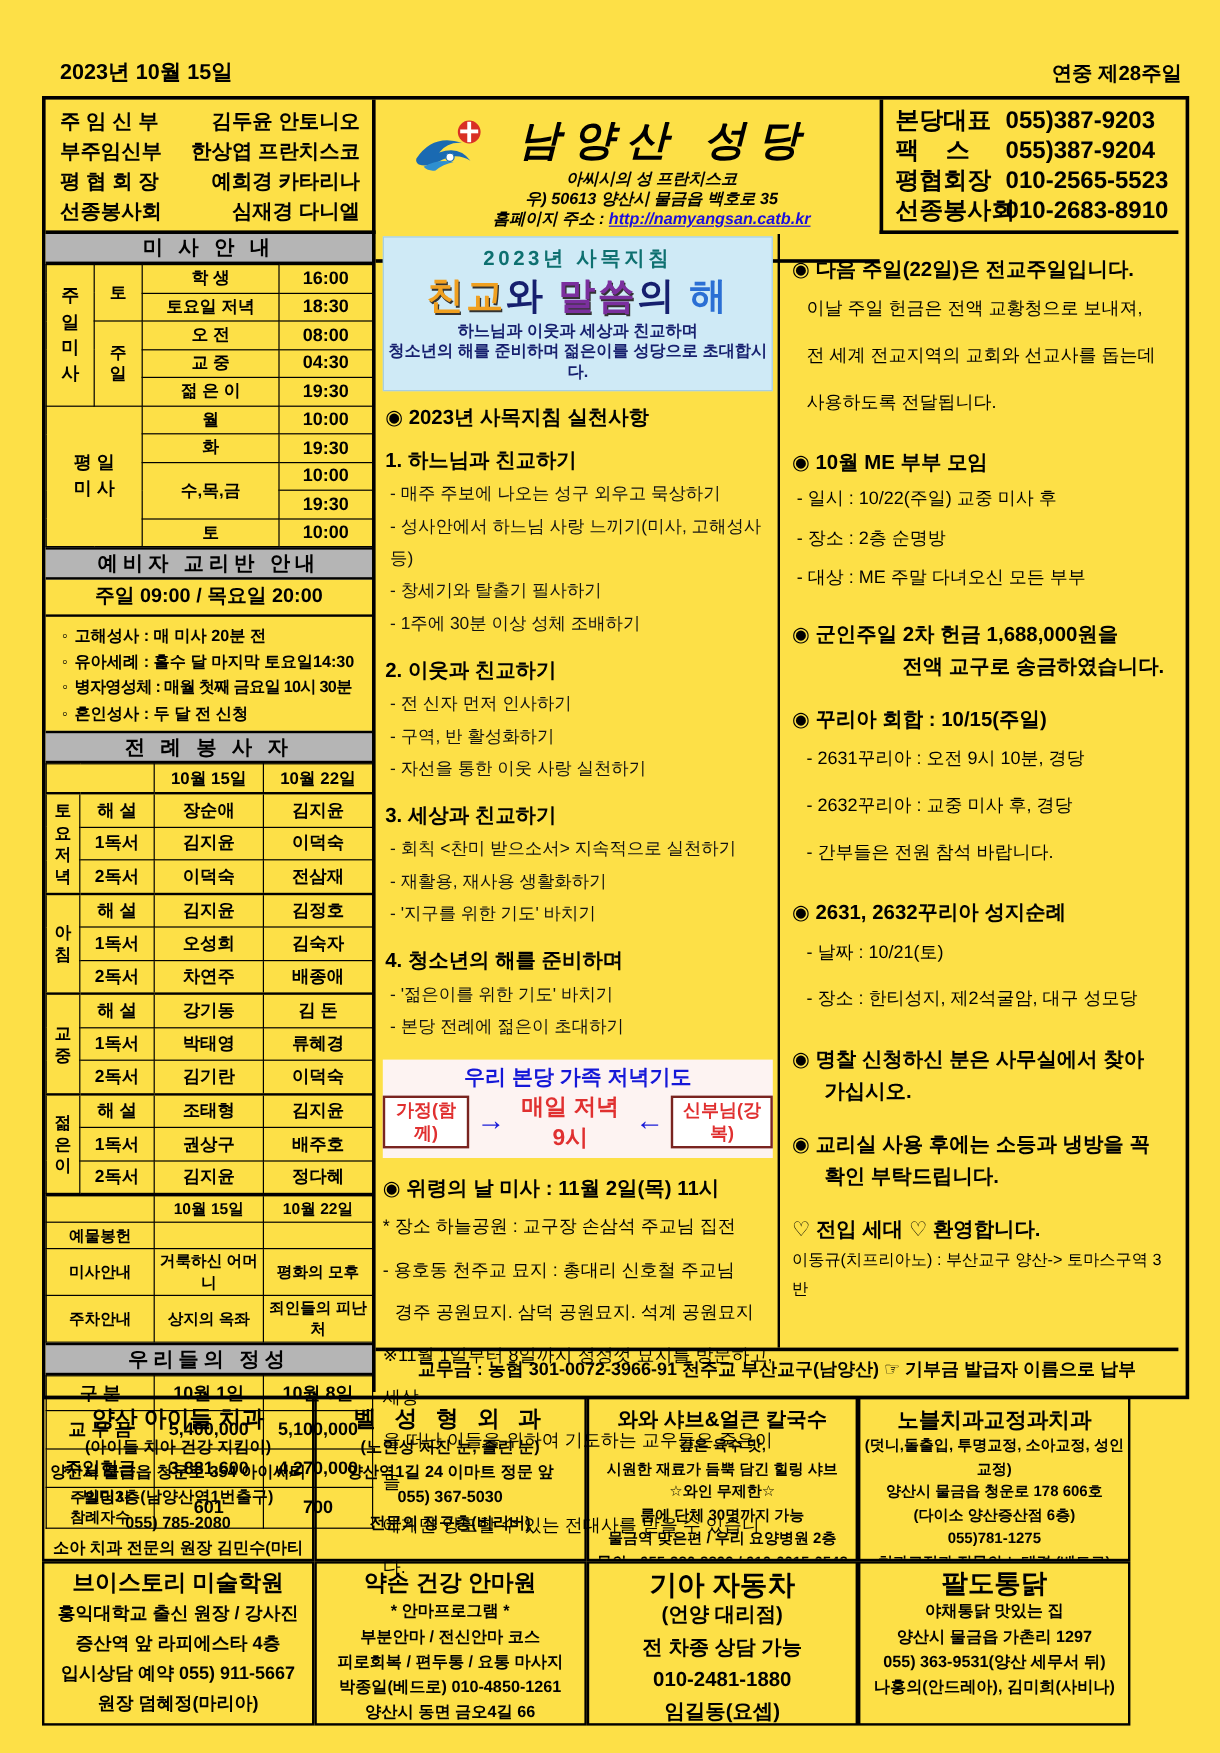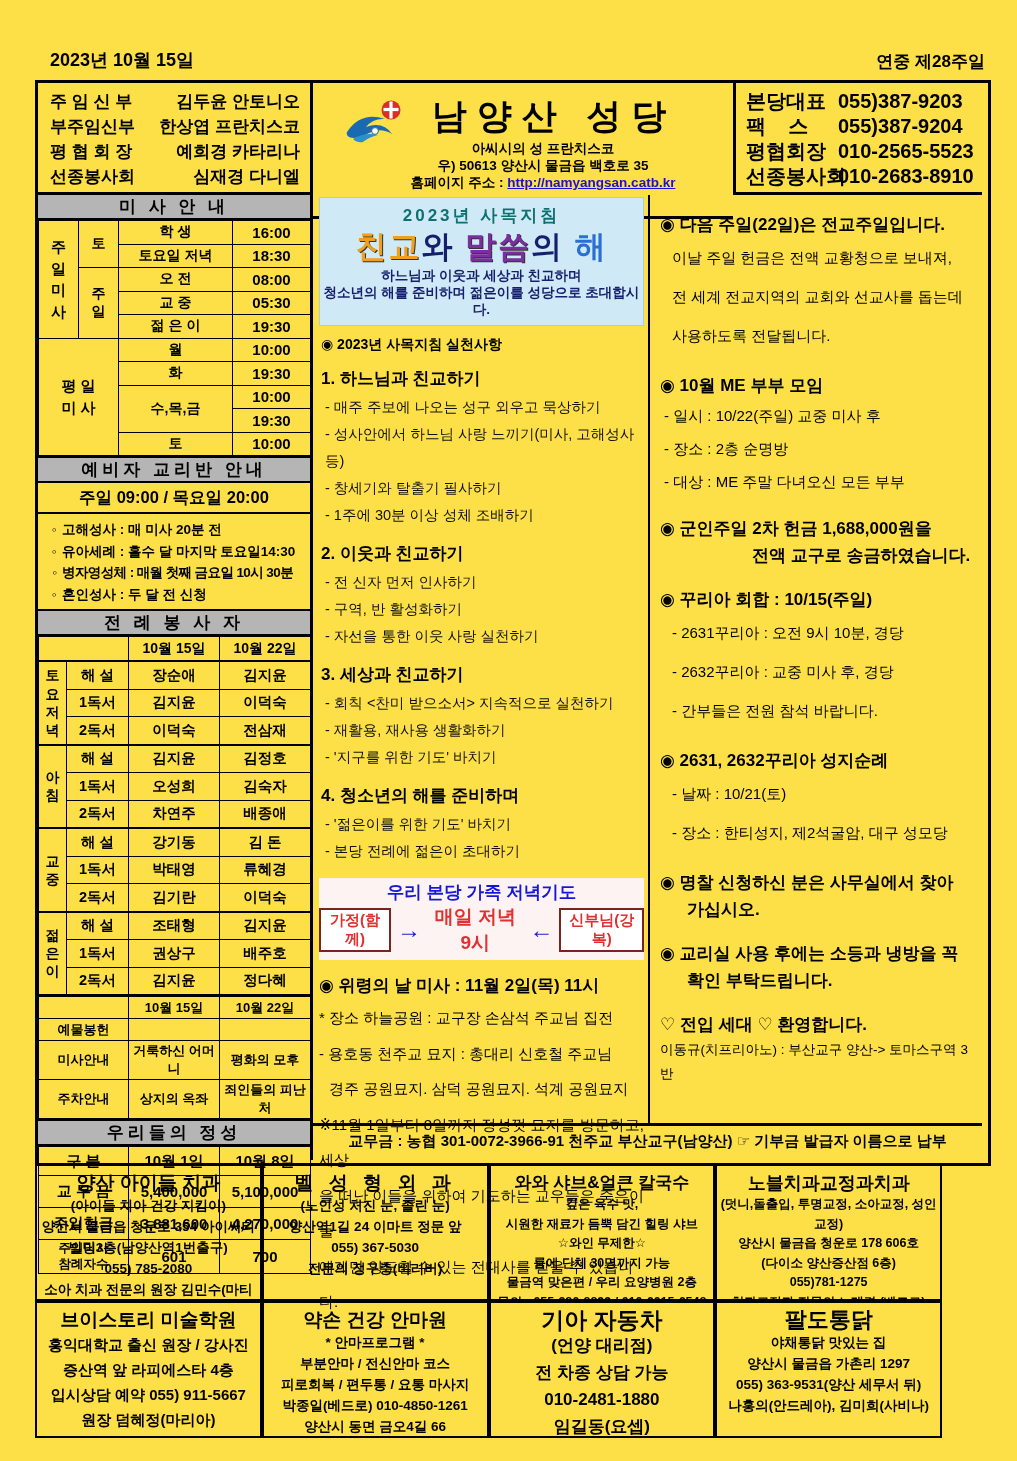--- a/index.html
+++ b/index.html
@@ -7,21 +7,21 @@
         font-family:"Liberation Sans","DejaVu Sans",sans-serif;overflow:hidden;}
   .pre{white-space:pre-line;}
   
   .top-date{position:absolute;left:50px;top:48px;font-size:18px;font-weight:bold;}
   .top-week{position:absolute;right:32px;top:50px;font-size:17px;font-weight:bold;}
   
   .frame{position:absolute;left:35px;top:80px;width:950px;height:1080px;border:3px solid #000;}
   .hdr-left{position:absolute;left:0;top:0;width:275px;height:112px;border-right:3px solid #000;border-bottom:3px solid #000;box-sizing:border-box;padding:6px 10px 0 12px;}
   .staff-row{display:flex;justify-content:space-between;font-size:17px;font-weight:bold;line-height:25px;}
   .staff-row .role{width:104px;display:inline-block;}
-  .hdr-center{position:absolute;left:275px;top:0;width:420px;height:136px;border-bottom:3px solid #000;box-sizing:border-box;text-align:center;}
+  .hdr-center{position:absolute;left:275px;top:0;width:420px;height:136px;border-bottom:3px solid #000;box-sizing:border-box;text-align:center;font-style:italic;}
   .logo{position:absolute;left:32px;top:16px;}
   .church-title{margin-top:10px;font-size:35px;font-weight:bold;letter-spacing:10px;padding-left:62px;}
   .church-sub{font-size:13.5px;font-weight:bold;line-height:17px;padding-left:40px;}
   .church-addr{font-size:13.5px;font-weight:bold;line-height:17px;padding-left:40px;}
   .church-home{font-size:13.5px;font-weight:bold;line-height:18px;padding-left:40px;}
   .link{color:#1a0dde;text-decoration:underline;font-weight:bold;cursor:pointer;}
   .hdr-right{position:absolute;left:695px;top:0;width:249px;height:112px;border-left:3px solid #000;border-bottom:3px solid #000;box-sizing:border-box;padding:6px 8px 0 10px;}
   .contact-row{display:flex;font-size:20px;font-weight:bold;line-height:25px;}
   .contact-row .clabel{width:92px;white-space:pre;}
   
@@ -54,21 +54,21 @@
   .off .small-label{font-size:12.5px;line-height:1.25;}
   
   .banner{background:#cfeaf6;border:1px solid #a8cfe0;text-align:center;padding:6px 2px 7px 2px;}
   .banner .b1{color:#0e7070;font-size:17px;font-weight:bold;letter-spacing:3px;}
   .banner .b2{font-size:31px;font-weight:bold;letter-spacing:2px;line-height:40px;}
   .banner .t1{color:#f0a020;text-shadow:1px 1px 0 #333;}
   .banner .t2,.banner .t4{color:#161f6e;}
   .banner .t3{color:#7b2f9e;text-shadow:1px 1px 0 #333;}
   .banner .t5{color:#2b6fd4;}
   .banner .b3{color:#161f6e;font-size:13.5px;font-weight:bold;line-height:17px;}
-  .impl-title{font-size:14px;font-weight:bold;margin:10px 0 2px 2px;}
+  .impl-title{font-size:17px;font-weight:bold;margin:10px 0 2px 2px;}
   .sec-t{font-size:17px;font-weight:bold;margin:13px 0 4px 2px;}
   .sec-i{font-size:14.5px;line-height:27px;padding-left:6px;color:#111;}
   .evening{margin-top:13px;background:#fdf3f2;text-align:center;padding:2px 0 4px 0;}
   .evening .ev-title{color:#1518d8;font-size:17.5px;font-weight:bold;line-height:24px;}
   .ev-row{display:flex;align-items:center;justify-content:center;gap:6px;}
   .ev-box{border:2px solid #7a2420;color:#e03030;font-size:15px;font-weight:bold;padding:1px 5px;background:#fff;}
   .ev-arrow{color:#1518d8;font-size:24px;font-weight:bold;line-height:20px;}
   .ev-center{color:#e03030;font-size:19px;font-weight:bold;}
   .memorial{margin-top:12px;}
   .mem-title{font-size:17px;font-weight:bold;line-height:28px;}
@@ -191,21 +191,21 @@
             <td class="time">18:30</td>
             </tr>
         <tr>
               <td rowspan="3" class="pre">주
 일</td>
             <td>오  전</td>
             <td class="time">08:00</td>
             </tr>
         <tr>
               <td>교  중</td>
-            <td class="time">05:30</td>
+            <td class="time">04:30</td>
             </tr>
         <tr>
               <td>젊 은 이</td>
             <td class="time">19:30</td>
             </tr>
         <tr>
               <td colspan="2" rowspan="5" class="vgrp pre">평 일
 미 사</td>
             <td>월</td>
             <td class="time">10:00</td>

